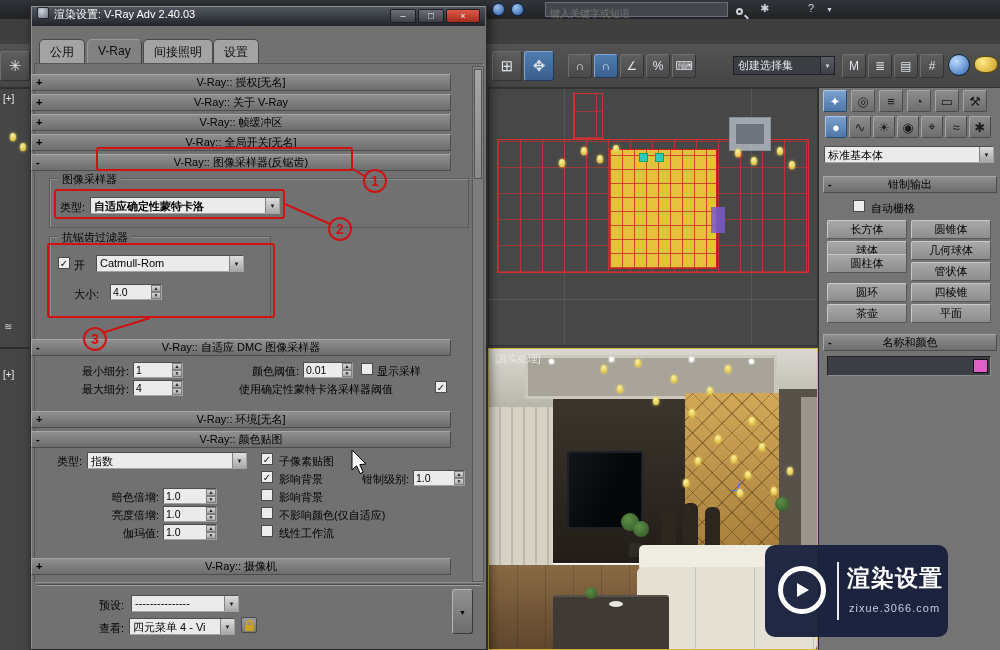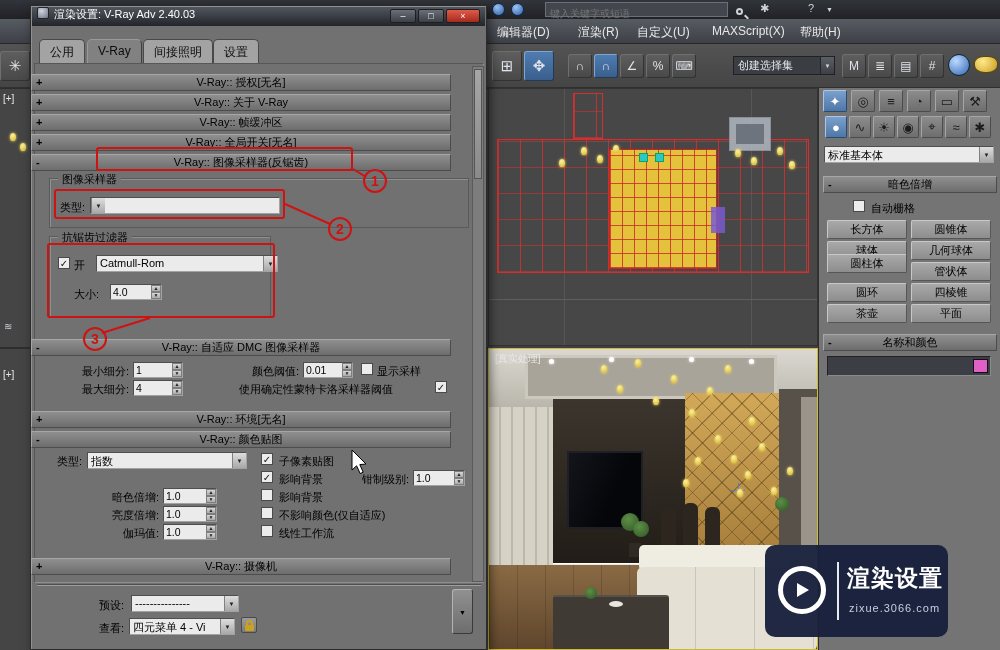--- a/index.html
+++ b/index.html
@@ -166,27 +166,20 @@
     <div class="ic-circle" style="left:511px"></div>
     <div class="searchbox">
       <input class="searchinput" placeholder="键入关键字或短语" style="">
     </div>
     <span class="mini-glyph" style="left:736px;top:3px"><span class="mag"></span></span>
     <span class="mini-glyph" style="left:760px">✱</span>
     <span class="mini-glyph" style="left:808px">?</span>
     <span class="mini-glyph small" style="left:826px">▼</span>
   </div>
 
-  <div class="menubar">
-    <span class="menu" style="left:497px">编辑器(D)</span>
-    <span class="menu" style="left:578px">渲染(R)</span>
-    <span class="menu" style="left:637px">自定义(U)</span>
-    <span class="menu" style="left:712px">MAXScript(X)</span>
-    <span class="menu" style="left:800px">帮助(H)</span>
-  </div>
 
   <div class="toolbar">
     <div class="tbtn" style="left:0px">
         <span>✳</span>
       </div>
     <div class="tbtn" style="left:492px">
         <span>⊞</span>
       </div>
     <div class="tbtn on" style="left:524px">
         <span>✥</span>
@@ -351,21 +344,21 @@
         <span>✱</span>
       </div>
 
     <div class="dd" style="left:5px;top:58px;width:170px">
       <span class="ddv">标准基本体</span>
       <span class="dda">▼</span>
     </div>
 
     <div class="roll" style="left:4px;top:88px;width:174px">
       <span class="pm">-</span>
-      <span>暗色倍增</span>
+      <span>钳制输出</span>
     </div>
     <span class="cb" style="left:34px;top:112px"></span>
     <span class="lbl" style="left:52px;top:113px">自动栅格</span>
 
     <div class="pbtn" style="left:8px;top:132px">长方体</div>
     <div class="pbtn" style="left:92px;top:132px">圆锥体</div>
     <div class="pbtn" style="left:8px;top:153px">球体</div>
     <div class="pbtn" style="left:92px;top:153px">几何球体</div>
     <div class="pbtn" style="left:8px;top:166px">圆柱体</div>
     <div class="pbtn" style="left:92px;top:174px">管状体</div>
@@ -417,29 +410,30 @@
     </div>
     <div class="roll" style="top:148px;width:420px">
       <span class="pm">-</span>
       <span>V-Ray:: 图像采样器(反锯齿)</span>
     </div>
 
     <div class="grp" style="left:18px;top:172px;width:420px;height:50px">
       <span class="glabel">图像采样器</span>
       <span class="lbl" style="left:10px;top:21px">类型:</span>
       <div class="dd" style="left:40px;top:18px;width:190px">
+        <span class="ddv" style="font-weight:bold">自适应确定性蒙特卡洛</span>
         <span class="dda">▼</span>
       </div>
     </div>
 
     <div class="grp" style="left:18px;top:230px;width:222px;height:82px">
       <span class="glabel">抗锯齿过滤器</span>
       <span class="cb" style="left:8px;top:20px"><i>✓</i></span>
       <span class="lbl" style="left:24px;top:21px">开</span>
-      <div class="dd" style="left:46px;top:18px;width:182px">
+      <div class="dd" style="left:46px;top:18px;width:148px">
         <span class="ddv">Catmull-Rom</span>
         <span class="dda">▼</span>
       </div>
       <span class="lbl" style="left:24px;top:50px">大小:</span>
       <div class="num" style="left:60px;top:47px;width:52px">
         <span class="nv">4.0</span>
         <span class="sp">
             <i>▲</i>
             <i>▼</i>
           </span>

